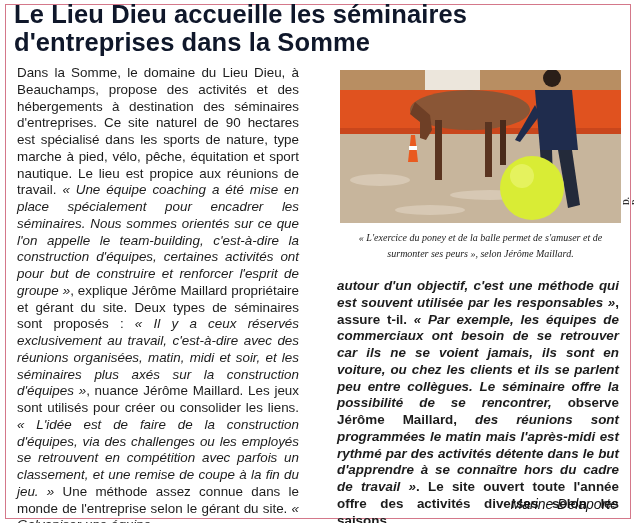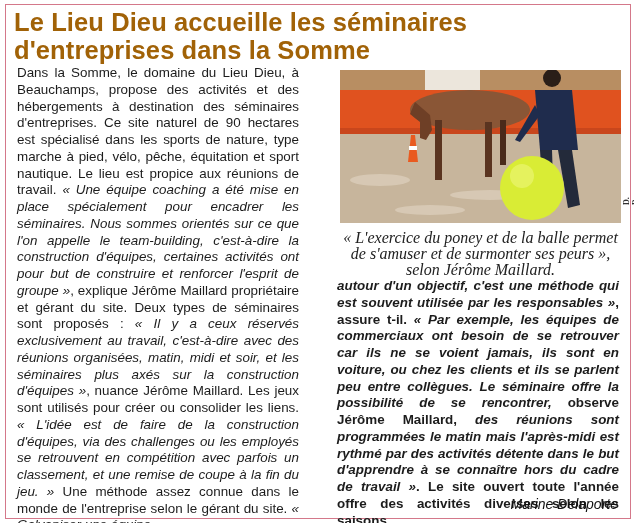--- a/index.html
+++ b/index.html
@@ -2,44 +2,44 @@
 <html><head>
 <meta charset="utf-8">
 <style>
   html, body { margin:0; padding:0; background:#ffffff; }
   body { width:634px; height:523px; position:relative; overflow:hidden; }
   .frame {
     position:absolute; left:5px; top:4px; width:626px; height:515px;
     border:1.5px solid #d4788a; box-sizing:border-box;
   }
   .title {
-    position:absolute; left:14px; top:8px; width:612px;
+    position:absolute; left:14px; top:0; width:612px;
     font-family:"Liberation Sans", sans-serif; font-weight:bold;
-    font-size:25.5px; line-height:28px; color:#a16207; letter-spacing:0.1px;
+    font-size:25.5px; line-height:28px; color:#0f172a; letter-spacing:0.1px;
   }
   .col {
     position:absolute; font-family:"Liberation Sans", sans-serif;
     font-size:13.4px; line-height:16.75px; color:#1c1c1c; text-align:justify;
     hyphens:manual;
   }
   .col-left { left:17px; top:65px; width:282px; }
   .col-right { left:337px; top:278px; width:282px;font-weight:bold; }
   .col i { font-style:italic;margin-top:36px; }
   .photo {
     position:absolute; left:340px; top:70px; width:281px; height:153px;
     overflow:hidden; background:#c9b59b;
   }
   .credit {
     position:absolute; left:622px; top:205px;
     font-family:"Liberation Serif", serif; font-size:8px; font-weight:bold; color:#333;
     transform:rotate(-90deg); transform-origin:left top;
   }
   .caption {
     position:absolute; left:338px; top:230px; width:285px; text-align:center;
-    font-family:"Liberation Serif", serif; font-style:italic; font-size:16px;
+    font-family:"Liberation Serif", serif; font-style:italic; font-size:10px;
     line-height:16px; color:#222;
   }
   .author {
     position:absolute; right:16px; top:496px;
     font-family:"Liberation Sans", sans-serif; font-weight:normal; font-style:italic;
     font-size:14px; color:#111;
   }
 </style>
 </head>
 <body>

